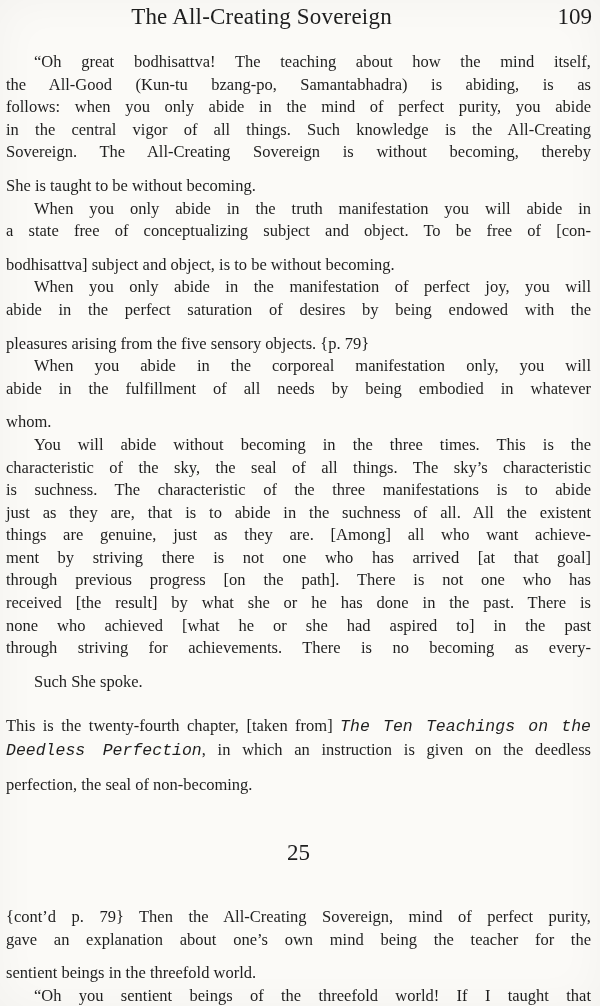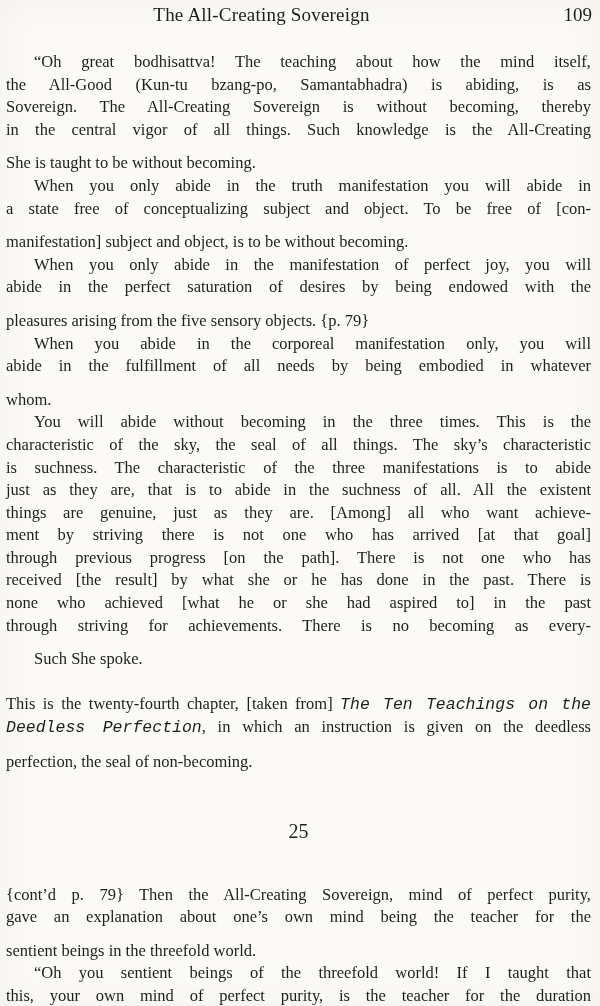--- a/index.html
+++ b/index.html
@@ -13,21 +13,21 @@
     width: 600px; height: 1006px;
     background: #fbfaf7;
     color: #1e1e1e;
     overflow: hidden;
     box-shadow: inset 0 0 45px rgba(0,0,0,0.035);
   }
   .page-header {
     position: absolute;
     top: 4px; left: 6px; right: 7px;
     height: 24px;
-    font-size: 19px;
+    font-size: 23px;
   }
   .running-title {
     position: absolute; left: 0; right: 0;
     text-align: center;
     transform: translateX(-38px);
     letter-spacing: 0.2px;
   }
   .page-number {
     position: absolute; right: 1px; top: 0; margin-left: 38px;
   }
@@ -43,47 +43,48 @@
     text-align: justify;
     text-align-last: justify;
   }
   .line.indent { padding-left: 28px; }
   .line.lastline { text-align-last: left; margin-top: 11px; }
   .it { font-style: italic; font-family: Liberation Mono, monospace; }
   .chapter-number-heading {
     margin-top: 44px;
     margin-bottom: 40px;
     text-align: center;
-    font-size: 20px;
+    font-size: 23px;
     line-height: 26px;
   }
 </style>
 </head>
 <body>
 
 <div class="page">
 
   <div class="page-header">
     <span class="running-title">The All-Creating Sovereign</span>
     <span class="page-number">109</span>
   </div>
 
   <div class="text-block">
     <div>
         <div class="para">
           <div class="line indent"><span>“Oh great bodhisattva! The teaching about how the mind itself,</span></div>
           <div class="line"><span>the All-Good (Kun-tu bzang-po, Samantabhadra) is abiding, is as</span></div>
+          <div class="line"><span>follows: when you only abide in the mind of perfect purity, you abide</span></div>
+          <div class="line"><span>in the central vigor of all things. Such knowledge is the All-Creating</span></div>
           <div class="line"><span>Sovereign. The All-Creating Sovereign is without becoming, thereby</span></div>
-          <div class="line"><span>in the central vigor of all things. Such knowledge is the All-Creating</span></div>
           <div class="line lastline"><span>She is taught to be without becoming.</span></div>
         </div>
         <div class="para">
           <div class="line indent"><span>When you only abide in the truth manifestation you will abide in</span></div>
           <div class="line"><span>a state free of conceptualizing subject and object. To be free of [con-</span></div>
-          <div class="line lastline"><span>manifestation] subject and object, is to be without becoming.</span></div>
+          <div class="line lastline"><span>bodhisattva] subject and object, is to be without becoming.</span></div>
         </div>
         <div class="para">
           <div class="line indent"><span>When you only abide in the manifestation of perfect joy, you will</span></div>
           <div class="line"><span>abide in the perfect saturation of desires by being endowed with the</span></div>
           <div class="line lastline"><span>pleasures arising from the five sensory objects. {p. 79}</span></div>
         </div>
         <div class="para">
           <div class="line indent"><span>When you abide in the corporeal manifestation only, you will</span></div>
           <div class="line"><span>abide in the fulfillment of all needs by being embodied in whatever</span></div>
           <div class="line lastline"><span>whom.</span></div>

